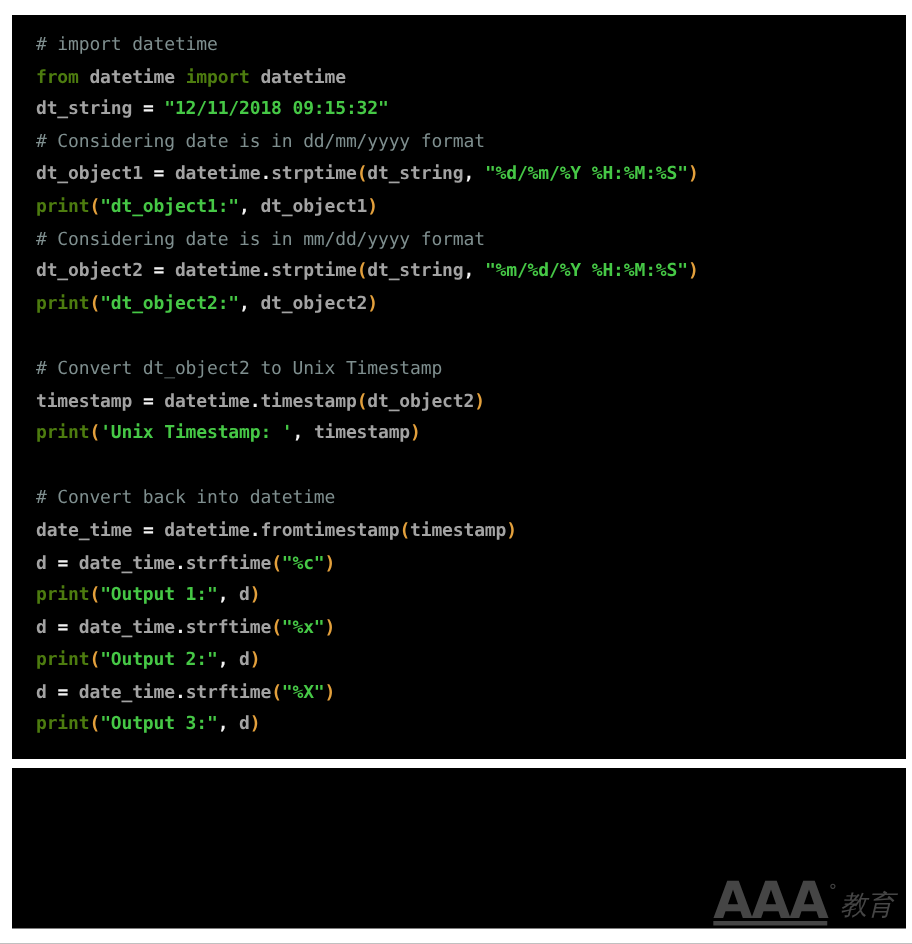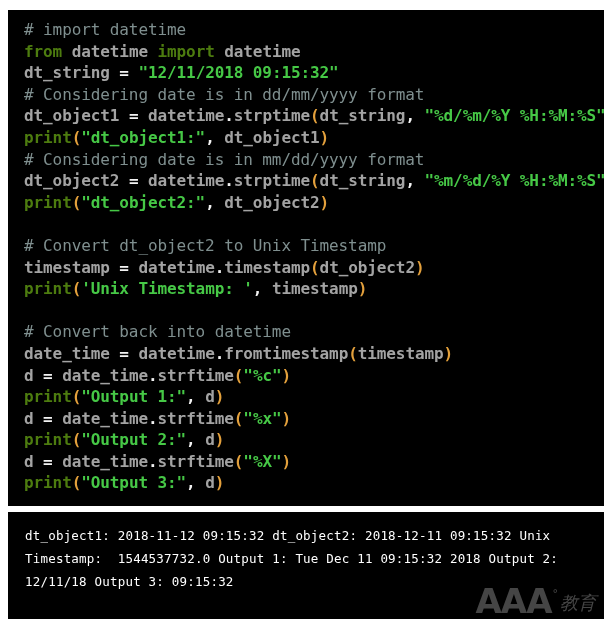--- a/index.html
+++ b/index.html
@@ -24,21 +24,21 @@
     height: 496px;
     background: #000000;
     overflow: hidden;
   }
   #code-lines {
     position: absolute;
     left: 16px;
     top: 9px;
     right: 0;
     font-family: "DejaVu Sans Mono", monospace;
-    font-size: 16px;
+    font-size: 12px;
     line-height: 21.6px;
     white-space: pre;
     letter-spacing: -0.1px;
     font-weight: bold;
   }
   .cline {
     height: 21.6px;
     white-space: pre;
   }
   .tok-com   { color: #7f8f8f; font-weight: normal; }
@@ -83,20 +83,21 @@
     pointer-events: none;
     user-select: none;
   }
   #watermark .wm-aaa {
     font-family: "DejaVu Sans", sans-serif;
     font-size: 34px;
     font-weight: bold;
     color: #c9c9c9;
     letter-spacing: -1px;
     line-height: 0.95;
+    text-decoration: underline;
   }
   #watermark .wm-deg {
     font-family: "DejaVu Sans", sans-serif;
     font-size: 11px;
     color: #c9c9c9;
     align-self: flex-start;
     margin-top: 2px;
     margin-left: 1px;
   }
   #watermark .wm-cn {
@@ -110,20 +111,19 @@
   }
 </style>
 </head>
 <body>
 
 <div id="code-panel">
   <div id="code-lines"><div class="cline"><span class="tok-com"># import datetime</span></div><div class="cline"><span class="tok-kw">from</span><span class="tok-op"> </span><span class="tok-id">datetime</span><span class="tok-op"> </span><span class="tok-kw">import</span><span class="tok-op"> </span><span class="tok-id">datetime</span></div><div class="cline"><span class="tok-id">dt_string</span><span class="tok-op"> </span><span class="tok-op">=</span><span class="tok-op"> </span><span class="tok-str">"12/11/2018 09:15:32"</span></div><div class="cline"><span class="tok-com"># Considering date is in dd/mm/yyyy format</span></div><div class="cline"><span class="tok-id">dt_object1</span><span class="tok-op"> </span><span class="tok-op">=</span><span class="tok-op"> </span><span class="tok-id">datetime</span><span class="tok-op">.</span><span class="tok-id">strptime</span><span class="tok-paren">(</span><span class="tok-id">dt_string</span><span class="tok-op">,</span><span class="tok-op"> </span><span class="tok-str">"%d/%m/%Y %H:%M:%S"</span><span class="tok-paren">)</span></div><div class="cline"><span class="tok-kw">print</span><span class="tok-paren">(</span><span class="tok-str">"dt_object1:"</span><span class="tok-op">,</span><span class="tok-op"> </span><span class="tok-id">dt_object1</span><span class="tok-paren">)</span></div><div class="cline"><span class="tok-com"># Considering date is in mm/dd/yyyy format</span></div><div class="cline"><span class="tok-id">dt_object2</span><span class="tok-op"> </span><span class="tok-op">=</span><span class="tok-op"> </span><span class="tok-id">datetime</span><span class="tok-op">.</span><span class="tok-id">strptime</span><span class="tok-paren">(</span><span class="tok-id">dt_string</span><span class="tok-op">,</span><span class="tok-op"> </span><span class="tok-str">"%m/%d/%Y %H:%M:%S"</span><span class="tok-paren">)</span></div><div class="cline"><span class="tok-kw">print</span><span class="tok-paren">(</span><span class="tok-str">"dt_object2:"</span><span class="tok-op">,</span><span class="tok-op"> </span><span class="tok-id">dt_object2</span><span class="tok-paren">)</span></div><div class="cline">&nbsp;</div><div class="cline"><span class="tok-com"># Convert dt_object2 to Unix Timestamp</span></div><div class="cline"><span class="tok-id">timestamp</span><span class="tok-op"> </span><span class="tok-op">=</span><span class="tok-op"> </span><span class="tok-id">datetime</span><span class="tok-op">.</span><span class="tok-id">timestamp</span><span class="tok-paren">(</span><span class="tok-id">dt_object2</span><span class="tok-paren">)</span></div><div class="cline"><span class="tok-kw">print</span><span class="tok-paren">(</span><span class="tok-str">'Unix Timestamp: '</span><span class="tok-op">,</span><span class="tok-op"> </span><span class="tok-id">timestamp</span><span class="tok-paren">)</span></div><div class="cline">&nbsp;</div><div class="cline"><span class="tok-com"># Convert back into datetime</span></div><div class="cline"><span class="tok-id">date_time</span><span class="tok-op"> </span><span class="tok-op">=</span><span class="tok-op"> </span><span class="tok-id">datetime</span><span class="tok-op">.</span><span class="tok-id">fromtimestamp</span><span class="tok-paren">(</span><span class="tok-id">timestamp</span><span class="tok-paren">)</span></div><div class="cline"><span class="tok-id">d</span><span class="tok-op"> </span><span class="tok-op">=</span><span class="tok-op"> </span><span class="tok-id">date_time</span><span class="tok-op">.</span><span class="tok-id">strftime</span><span class="tok-paren">(</span><span class="tok-str">"%c"</span><span class="tok-paren">)</span></div><div class="cline"><span class="tok-kw">print</span><span class="tok-paren">(</span><span class="tok-str">"Output 1:"</span><span class="tok-op">,</span><span class="tok-op"> </span><span class="tok-id">d</span><span class="tok-paren">)</span></div><div class="cline"><span class="tok-id">d</span><span class="tok-op"> </span><span class="tok-op">=</span><span class="tok-op"> </span><span class="tok-id">date_time</span><span class="tok-op">.</span><span class="tok-id">strftime</span><span class="tok-paren">(</span><span class="tok-str">"%x"</span><span class="tok-paren">)</span></div><div class="cline"><span class="tok-kw">print</span><span class="tok-paren">(</span><span class="tok-str">"Output 2:"</span><span class="tok-op">,</span><span class="tok-op"> </span><span class="tok-id">d</span><span class="tok-paren">)</span></div><div class="cline"><span class="tok-id">d</span><span class="tok-op"> </span><span class="tok-op">=</span><span class="tok-op"> </span><span class="tok-id">date_time</span><span class="tok-op">.</span><span class="tok-id">strftime</span><span class="tok-paren">(</span><span class="tok-str">"%X"</span><span class="tok-paren">)</span></div><div class="cline"><span class="tok-kw">print</span><span class="tok-paren">(</span><span class="tok-str">"Output 3:"</span><span class="tok-op">,</span><span class="tok-op"> </span><span class="tok-id">d</span><span class="tok-paren">)</span></div></div>
 </div>
 
 <div id="output-panel">
-  <div id="output-lines"><div class="oline">dt_object1: 2018-11-12 09:15:32 dt_object2: 2018-12-11 09:15:32 Unix</div><div class="oline">Timestamp:  1544537732.0 Output 1: Tue Dec 11 09:15:32 2018 Output 2:</div><div class="oline">12/11/18 Output 3: 09:15:32</div></div>
 
   <div id="watermark">
     <span class="wm-aaa">AAA</span>
     <span class="wm-deg">°</span>
     <span class="wm-cn">教育</span>
   </div>
 </div>
 
 </body></html>

